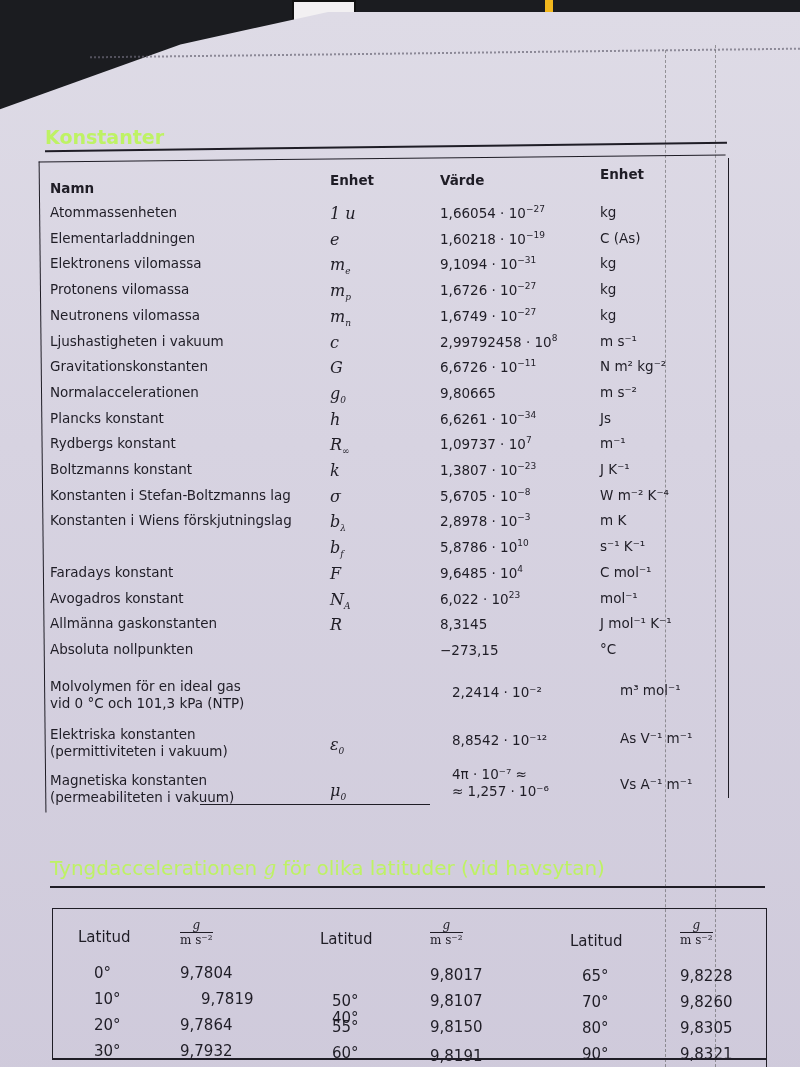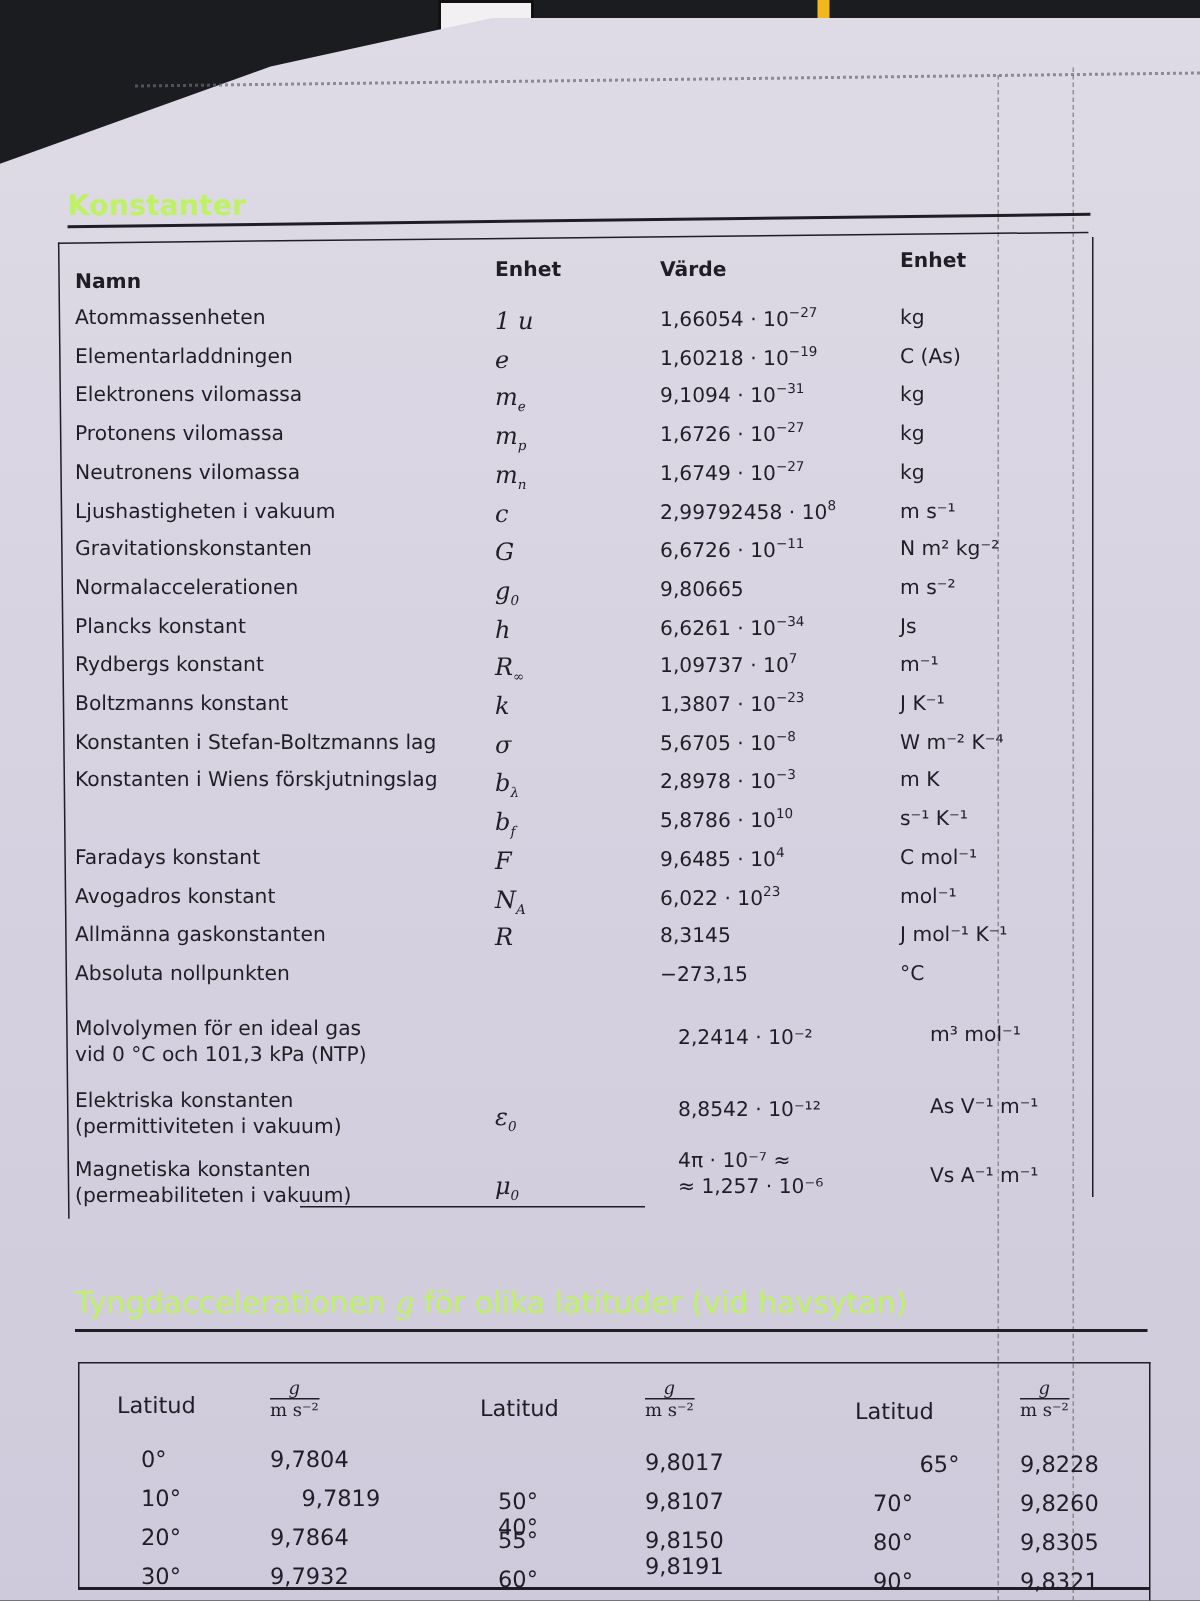--- a/index.html
+++ b/index.html
@@ -232,27 +232,27 @@
       <div class="num">g</div>
       <div>m s⁻²</div>
     </div>
     <div class="g-col" style="left: 282px; top: 45.5px; margin-top: 43px;">40°</div>
     <div class="g-col" style="left: 380px; top: 45.5px;">9,8017</div>
     <div class="g-col" style="left: 282px; top: 71.5px;">50°</div>
     <div class="g-col" style="left: 380px; top: 71.5px;">9,8107</div>
     <div class="g-col" style="left: 282px; top: 97.5px;">55°</div>
     <div class="g-col" style="left: 380px; top: 97.5px;">9,8150</div>
     <div class="g-col" style="left: 282px; top: 123.5px;">60°</div>
-    <div class="g-col" style="left: 380px; top: 115px;">9,8191</div>
+    <div class="g-col" style="left: 380px; top: 127px;">9,8191</div>
     <div class="g-col" style="left: 520px; top: 12px;">Latitud</div>
     <div class="g-col frac" style="left: 630px; top: -2px;">
       <div class="num">g</div>
       <div>m s⁻²</div>
     </div>
-    <div class="g-col" style="left: 563px; top: 47px; text-align: center;">65°</div>
+    <div class="g-col" style="left: 532px; top: 47px; text-align: center;">65°</div>
     <div class="g-col" style="left: 630px; top: 47px;">9,8228</div>
     <div class="g-col" style="left: 532px; top: 73px;">70°</div>
     <div class="g-col" style="left: 630px; top: 73px;">9,8260</div>
     <div class="g-col" style="left: 532px; top: 99px;">80°</div>
     <div class="g-col" style="left: 630px; top: 99px;">9,8305</div>
     <div class="g-col" style="left: 532px; top: 125px;">90°</div>
     <div class="g-col" style="left: 630px; top: 125px;">9,8321</div>
   </div>
 
 </body></html>

